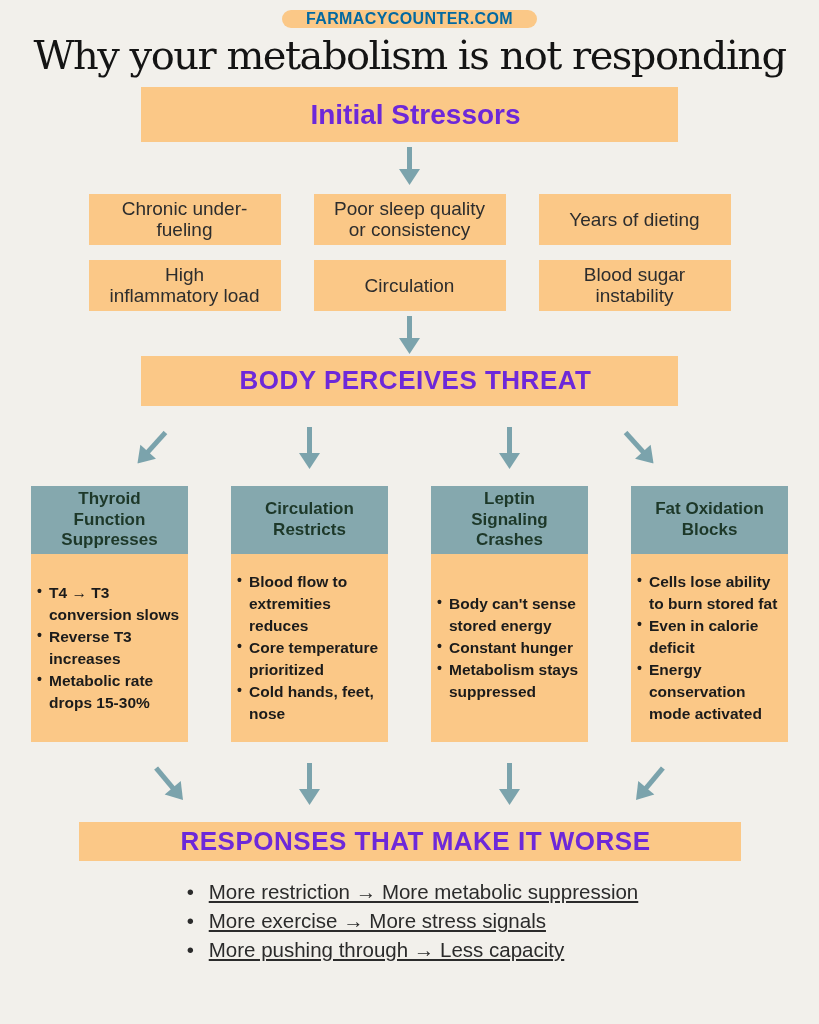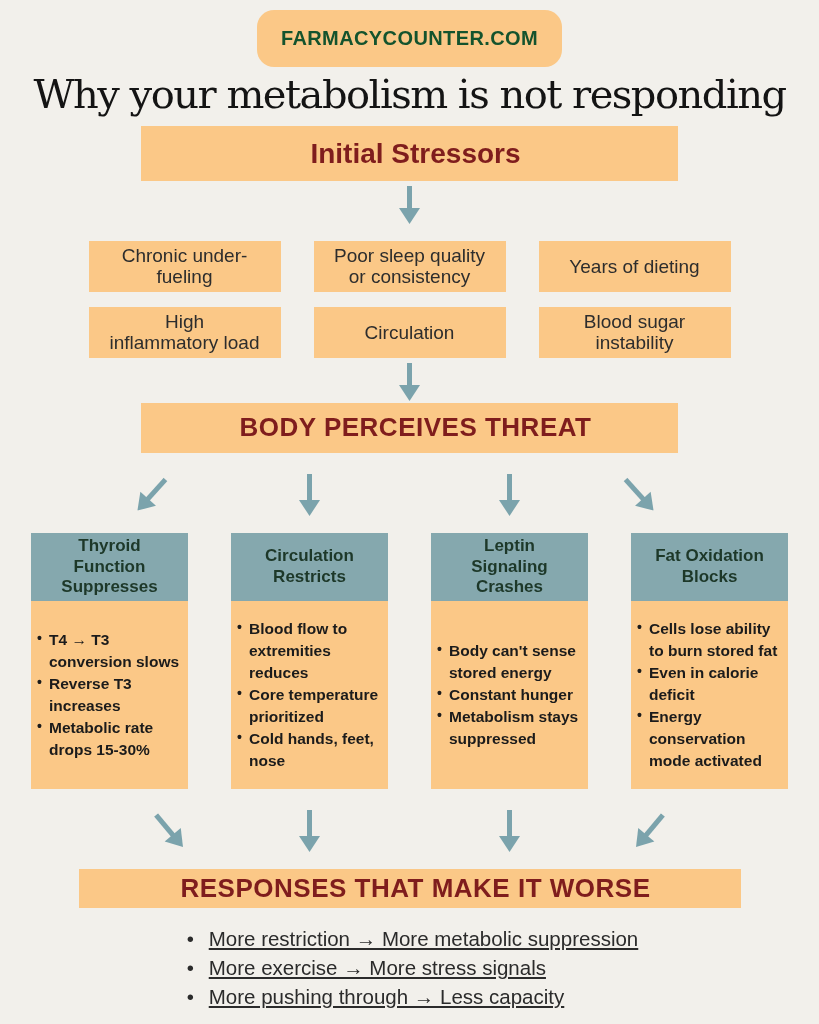--- a/index.html
+++ b/index.html
@@ -10,25 +10,25 @@
     color: #1f1f1f;
     overflow: hidden;
   }
   .page { width: 819px; height: 1024px; position: relative; padding-top: 10px; }
 
   
   .badge-row { text-align: center; }
   .badge {
     display: inline-block;
     background: #fbc887;
-    color: #14532d;
+    color: #0369a1;
     font-weight: bold;
-    font-size: 20px;
+    font-size: 16px;
     letter-spacing: 0.4px;
-    padding: 17px 24px;
+    padding: 0 24px;
     border-radius: 17px;
   }
 
   
   .title {
     margin-top: 4px;
     text-align: center;
     font-family: "DejaVu Serif", "Liberation Serif", serif;
     font-size: 40px;
     font-weight: 500;
@@ -37,21 +37,21 @@
     white-space: nowrap;
   }
 
   
   .banner {
     background: #fbc887;
     display: flex;
     align-items: center;
     justify-content: center;
     text-align: center;
-    color: #7f1d1d;
+    color: #6d28d9;
     margin-left: auto; margin-right: auto; padding-left: 12px;
   }
   .banner.initial {
     width: 537px; height: 55px; margin-top: 9px;
     font-size: 28px; font-weight: bold;
   }
   .banner.threat {
     width: 537px; height: 50px; margin-top: 2px;
     font-size: 26px; font-weight: bold; letter-spacing: 0.5px;
   }
@@ -68,21 +68,21 @@
     display: grid; grid-template-columns: repeat(4, 157px); column-gap: 43px;
   }
   .arrow-cell { display: flex; align-items: center; justify-content: center; }
   .ar-top-1 .arrow-svg { transform: translateX(42px) rotate(42deg); }
   .ar-top-4 .arrow-svg { transform: translateX(-70px) rotate(-42deg); }
   .ar-bot-1 .arrow-svg { transform: translateX(60px) rotate(-40deg); }
   .ar-bot-4 .arrow-svg { transform: translateX(-60px) rotate(40deg); }
 
   
   .stressor-grid {
-    width: 642px; margin: 17px auto 0 auto;
+    width: 642px; margin: 9px auto 0 auto;
     display: grid; grid-template-columns: repeat(3, 192px);
     column-gap: 33px; row-gap: 15px;
   }
   .stressor {
     background: #fbc887;
     min-height: 46px;
     display: flex; align-items: center; justify-content: center;
     text-align: center;
     font-size: 19px; color: #2d2d2d;
     line-height: 1.13;

